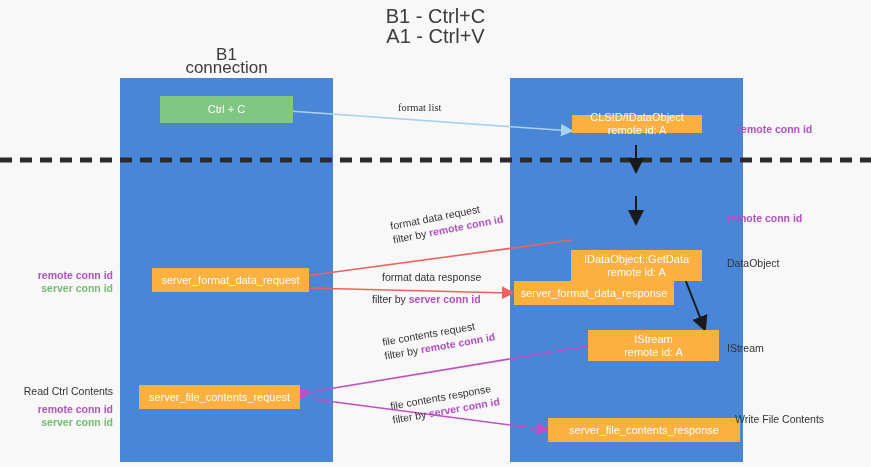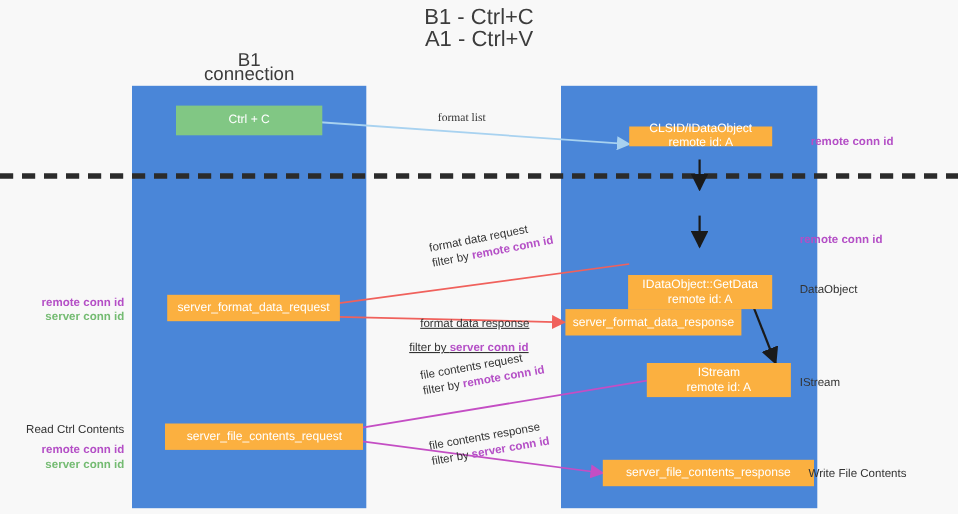--- a/index.html
+++ b/index.html
@@ -156,40 +156,40 @@
 
   <div class="node orange" style="left:152px; top:268px; width:157px; height:24px;">
     <span>server_format_data_request</span>
   </div>
 
   <div class="node orange" style="left:588px; top:330px; width:131px; height:31px;">
     <span>IStream
 remote id: A</span>
   </div>
 
-  <div class="node orange" style="left:150px; top:385px; width:180px; height:24px;align-items:flex-end;">
+  <div class="node orange" style="left:139px; top:385px; width:161px; height:24px;">
     <span>server_file_contents_request</span>
   </div>
 
   <div class="node orange" style="left:548px; top:418px; width:192px; height:24px;">
     <span>server_file_contents_response</span>
   </div>
 
   <div class="edge-label" style="left:398px; top:101px;font-family:Liberation Serif, serif;">
     <span>format list</span>
   </div>
 
   <div class="edge-label rot-a" style="left:389px; top:219px;">
     <div><span>format data request</span></div>
     <div>
       <span>filter by </span><span class="hl-purple">remote conn id</span>
     </div>
   </div>
 
-  <div class="edge-label" style="left:382px; top:287px;text-decoration:underline;">
+  <div class="edge-label" style="left:382px; top:270px;">
     <div><span>format data response</span></div>
     <div style="margin-top:8px; margin-left:-10px;">
       <span>filter by </span><span class="hl-purple">server conn id</span>
     </div>
   </div>
 
   <div class="edge-label rot-b" style="left:381px; top:335px;">
     <div><span>file contents request</span></div>
     <div>
       <span>filter by </span><span class="hl-purple">remote conn id</span>
@@ -204,21 +204,21 @@
   </div>
 
   <div class="side-label purple right" style="left:737px; top:122px;">remote conn id</div>
 
   <div class="side-label purple right" style="left:727px; top:211px;">remote conn id</div>
 
   <div class="side-label right" style="left:727px; top:228px;margin-top:28px;">DataObject</div>
 
   <div class="side-label right" style="left:727px; top:341px;">IStream</div>
 
-  <div class="side-label right" style="left:735px; top:424px;">Write File Contents</div>
+  <div class="side-label right" style="left:735px; top:412px;">Write File Contents</div>
 
   <div class="side-label purple lefty" style="left:0px; top:268px; width:113px;">remote conn id</div>
 
   <div class="side-label green lefty" style="left:0px; top:281px; width:113px;">server conn id</div>
 
   <div class="side-label lefty" style="left:0px; top:384px; width:113px;">Read Ctrl Contents</div>
 
   <div class="side-label purple lefty" style="left:0px; top:402px; width:113px;">remote conn id</div>
 
   <div class="side-label green lefty" style="left:0px; top:415px; width:113px;">server conn id</div>

